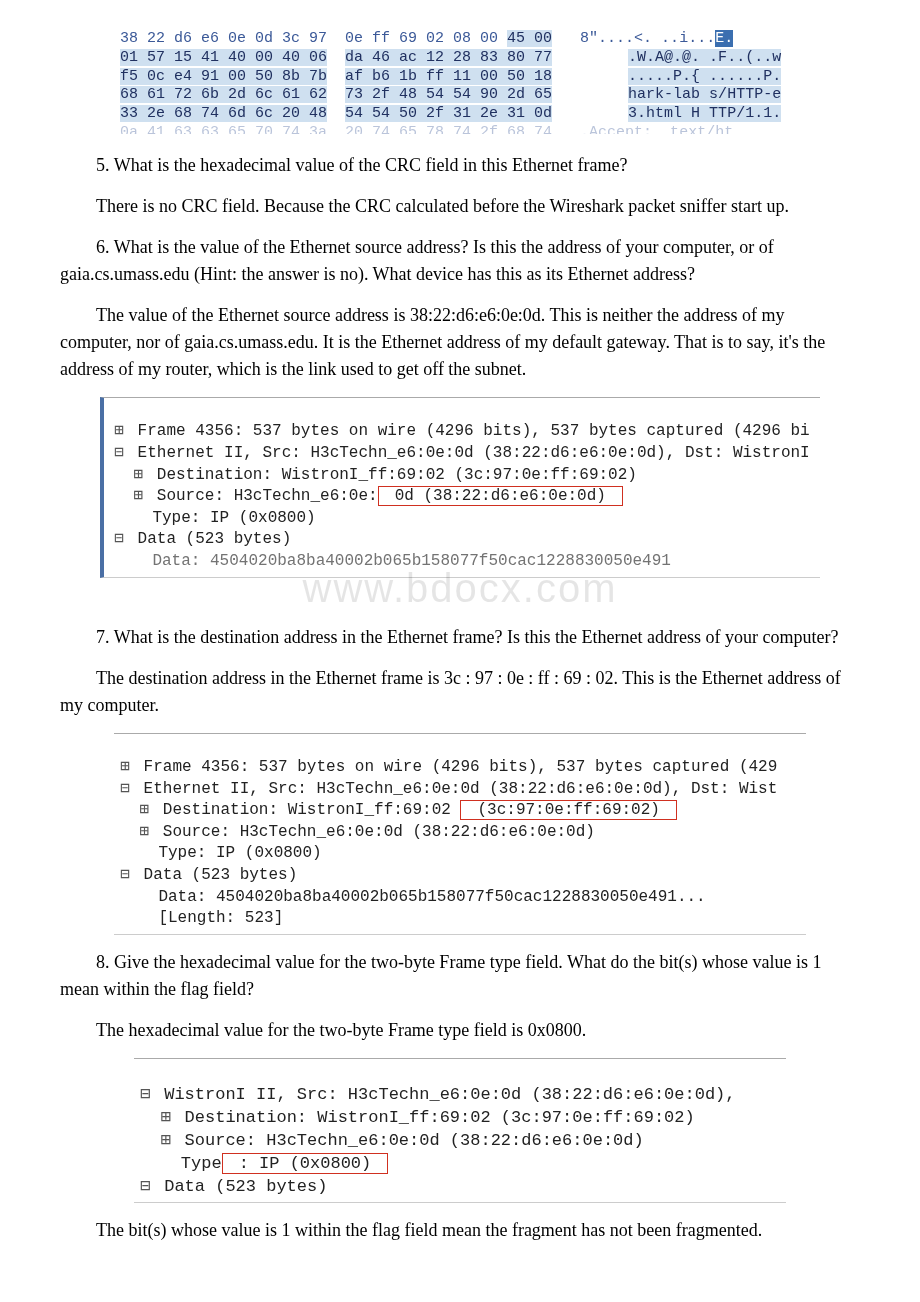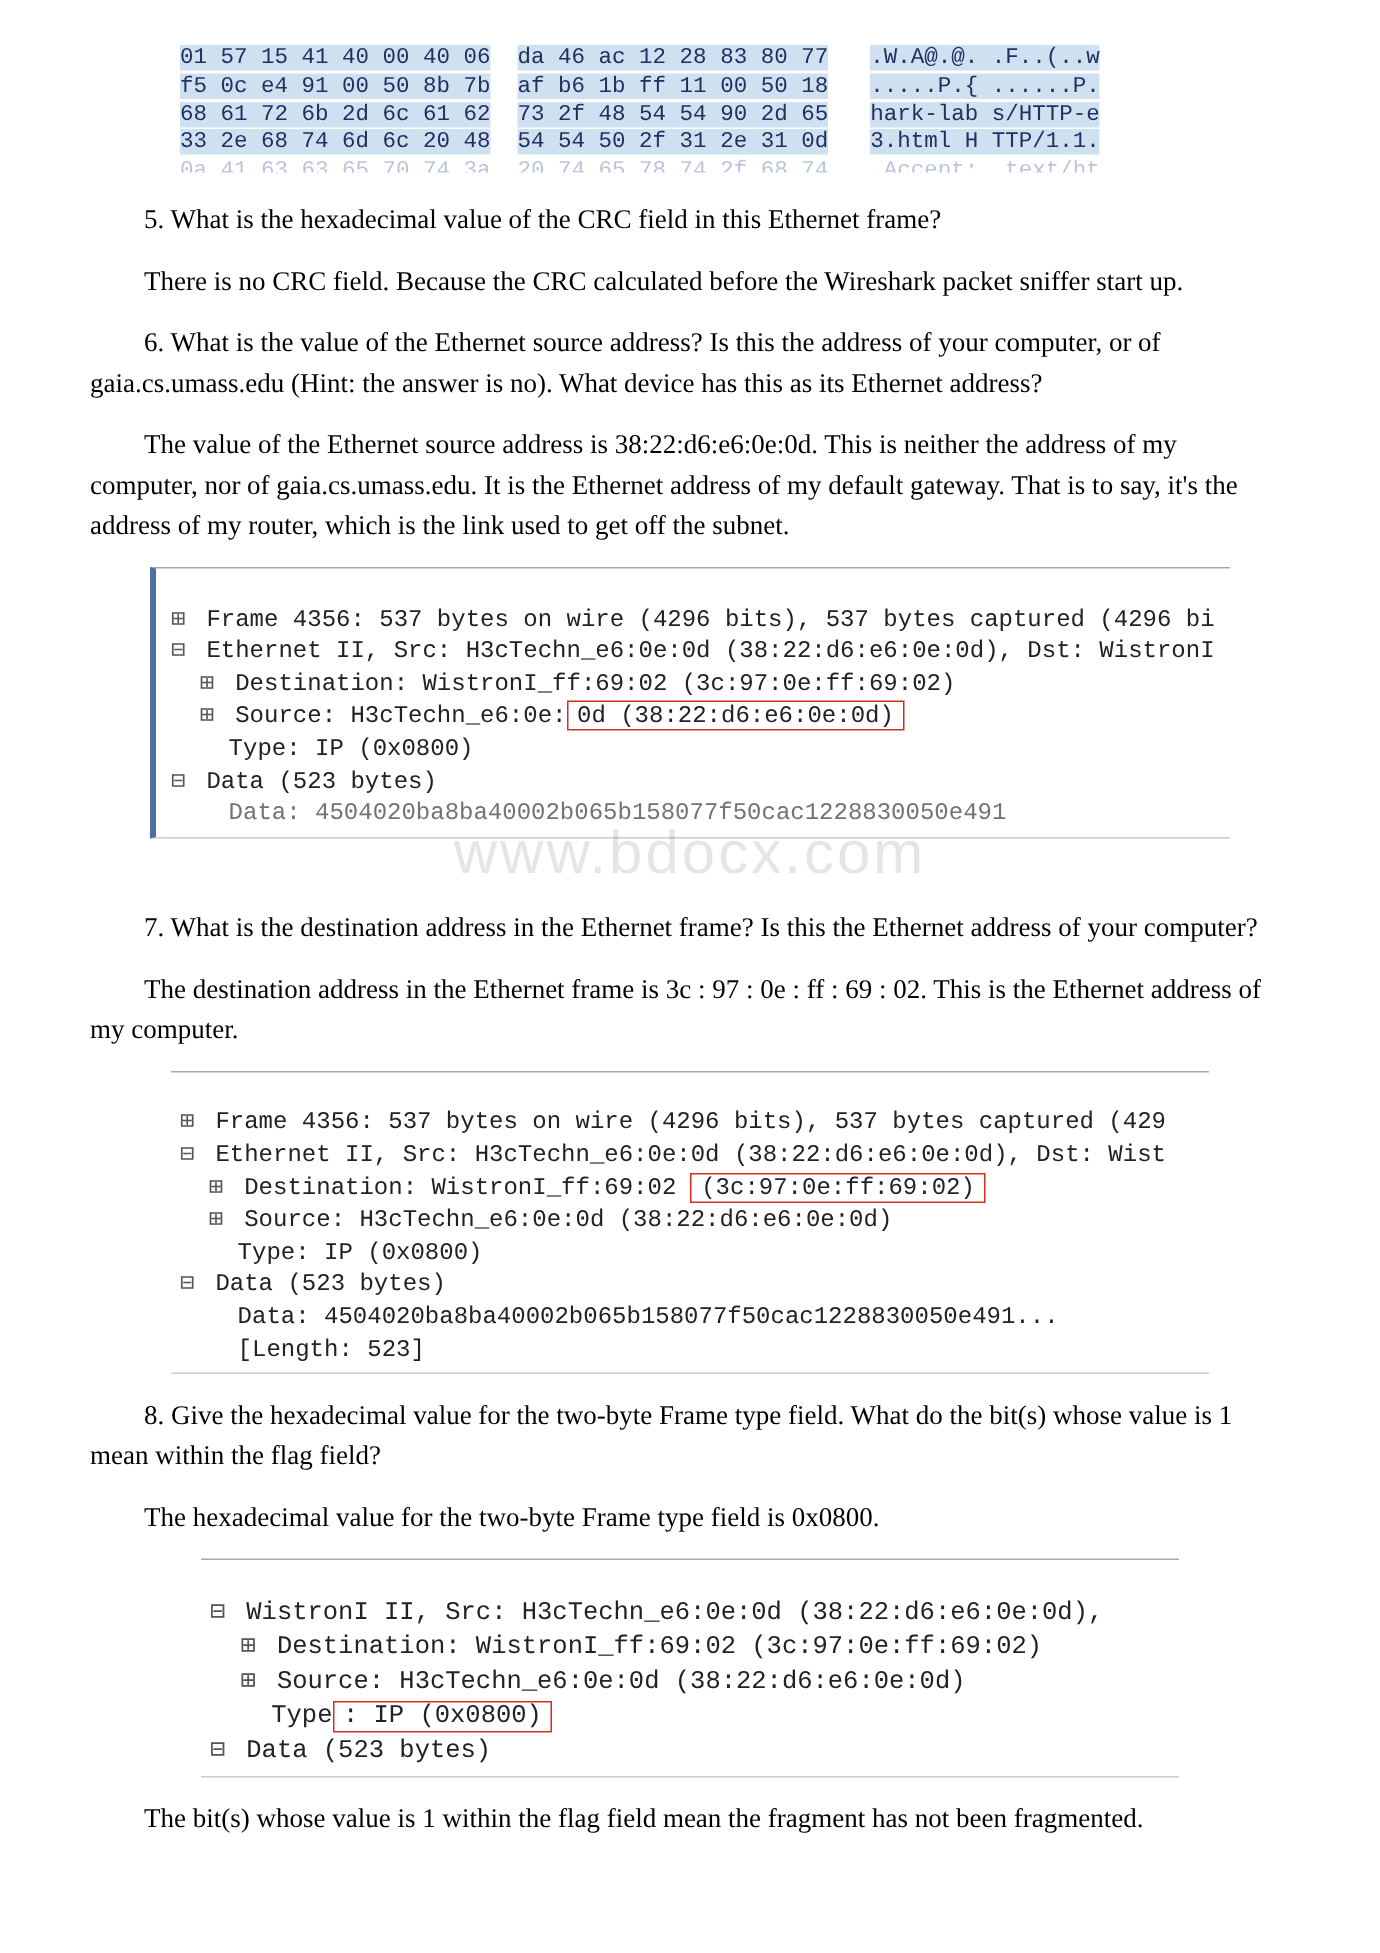--- a/index.html
+++ b/index.html
@@ -43,20 +43,21 @@
       background: #3b6fb0;
       color: #fff;
     }
     .hexdump .ascii {
       margin-left: 28px;
       color: #3b5998;
     }
     .ascii .hl-ascii {
       background: #cfe0f0;
       color: #203060;
+      margin-left: 48px;
     }
     .ascii .hl-off {
       color: #888;
     }
     .ws-capture {
       font-family: "Courier New", monospace;
       font-size: 16px;
       line-height: 1.35;
       background: #fff;
       border-top: 1px solid #aaa;
@@ -71,39 +72,40 @@
       border-left: 4px solid #4a6fa5;
       padding-left: 10px;
     }
     .ws-capture .tree-toggle {
       color: #555;
       display: inline-block;
       width: 14px;
     }
     .ws-capture .redbox {
       border: 1px solid #d03020;
-      padding: 0 6px;
+      padding: 0 16px;
     }
     .watermark {
       position: relative;
       text-align: center;
       color: rgba(0,0,0,0.10);
       font-size: 40px;
       font-family: Arial, sans-serif;
       letter-spacing: 2px;
       margin-top: -30px;
       margin-bottom: -8px;
       pointer-events: none;
     }
   </style>
 </head>
 <body>
 
 <div class="hexdump">
   <div id="hexdump-rows">
+      <div class="row"><span class="hexblock"><span>38 22 d6 e6 0e 0d 3c 97</span></span><span class="hexblock">  <span>0e ff 69 02 08 00 </span><span class="hl-hex">45 00</span></span><span class="ascii"><span>8"....&lt;. ..i...</span><span class="hl-e">E.</span></span></div>
       <div class="row"><span class="hexblock"><span class="hl-hex">01 57 15 41 40 00 40 06</span></span><span class="hexblock">  <span class="hl-hex">da 46 ac 12 28 83 80 77</span></span><span class="ascii"><span class="hl-ascii">.W.A@.@. .F..(..w</span></span></div>
       <div class="row"><span class="hexblock"><span class="hl-hex">f5 0c e4 91 00 50 8b 7b</span></span><span class="hexblock">  <span class="hl-hex">af b6 1b ff 11 00 50 18</span></span><span class="ascii"><span class="hl-ascii">.....P.{ ......P.</span></span></div>
       <div class="row"><span class="hexblock"><span class="hl-hex">68 61 72 6b 2d 6c 61 62</span></span><span class="hexblock">  <span class="hl-hex">73 2f 48 54 54 90 2d 65</span></span><span class="ascii"><span class="hl-ascii">hark-lab s/HTTP-e</span></span></div>
       <div class="row"><span class="hexblock"><span class="hl-hex">33 2e 68 74 6d 6c 20 48</span></span><span class="hexblock">  <span class="hl-hex">54 54 50 2f 31 2e 31 0d</span></span><span class="ascii"><span class="hl-ascii">3.html H TTP/1.1.</span></span></div>
       <div class="row" style="opacity: 0.35; max-height: 10px; overflow: hidden;"><span class="hexblock"><span>0a 41 63 63 65 70 74 3a</span></span><span class="hexblock">  <span>20 74 65 78 74 2f 68 74</span></span><span class="ascii"><span>.Accept:  text/ht</span></span></div>
     </div>
 </div>
 
 <p class="indent">5. What is the hexadecimal value of the CRC field in this Ethernet frame?</p>
 <p class="indent">There is no CRC field. Because the CRC calculated before the Wireshark packet sniffer start up.</p>

